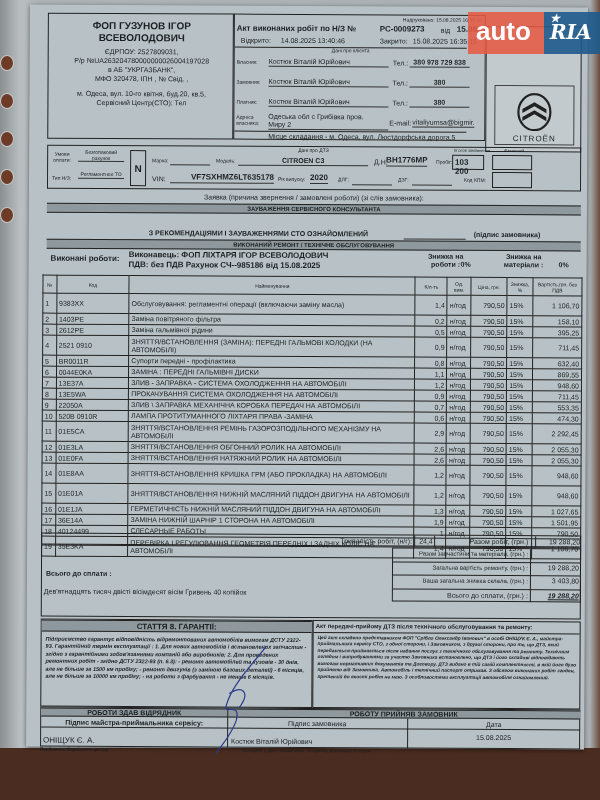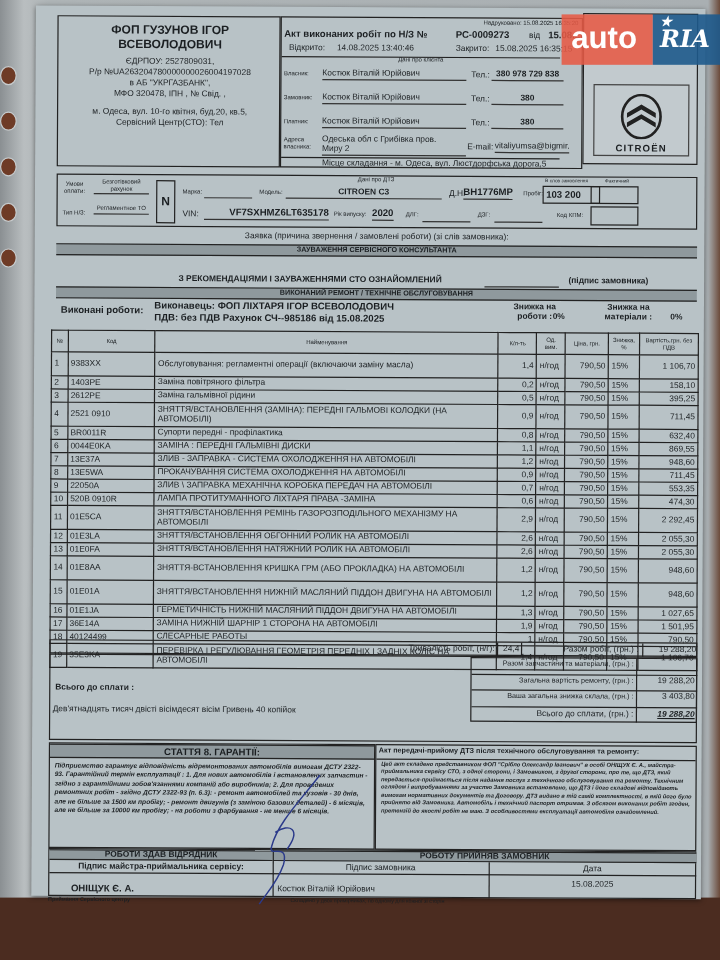--- a/index.html
+++ b/index.html
@@ -115,21 +115,21 @@
 
     <div class="t tiny" style="left:2px;top:100px;width:28px;white-space:normal;">Адреса власника:</div>
     <div class="t sm" style="left:34px;top:98px;">Одеська обл  с Грибівка пров.</div>
     <div class="t sm uline" style="left:34px;top:106px;width:120px;">Миру 2</div>
     <div class="t sm" style="left:155px;top:104px;">E-mail:</div>
     <div class="t sm uline" style="left:178px;top:103px;width:62px;overflow:hidden;">vitaliyumsa@bigmir.net</div>
     <div class="hline" style="left:0;top:116px;width:232px;"></div>
     <div class="t sm" style="left:34px;top:118px;">Місце складання - м. Одеса, вул. Люстдорфська дорога,5</div>
   </div>
 
-  <div class="logo-box" style="left:456px;top:4px;width:96px;height:126px;font-weight:bold;">
+  <div class="logo-box" style="left:456px;top:19px;width:96px;height:126px;">
     <div class="frame" style="left:8px;top:58px;width:80px;height:60px;border-color:#444;"></div>
     <svg style="position:absolute;left:28px;top:66px;" width="40" height="38" viewBox="0 0 40 38">
       <ellipse cx="20" cy="19" rx="16" ry="18" fill="none" stroke="#222" stroke-width="2.2"></ellipse>
       <path d="M8 16 L20 9 L32 16 L32 20 L20 13 L8 20 Z" fill="#222"></path>
       <path d="M8 24 L20 17 L32 24 L32 28 L20 21 L8 28 Z" fill="#222"></path>
     </svg>
     <div class="t md center" style="left:0;top:108px;width:96px;letter-spacing:1px;">CITROËN</div>
   </div>
 
   <div class="frame" style="left:18px;top:140px;width:534px;height:44px;">
@@ -141,21 +141,21 @@
     <div class="t tiny" style="left:104px;top:12px;">Марка:</div>
     <div class="t sm uline" style="left:122px;top:10px;width:40px;height:9px;"></div>
     <div class="t tiny" style="left:168px;top:12px;">Модель:</div>
     <div class="t tiny center" style="left:250px;top:1px;">Дані про ДТЗ</div>
     <div class="t bold sm uline center" style="left:190px;top:10px;width:130px;">CITROEN C3</div>
     <div class="t sm" style="left:326px;top:11px;">Д.Н.</div>
     <div class="t bold md uline" style="left:338px;top:9px;">BH1776MP</div>
     <div class="t tiny" style="left:388px;top:12px;">Пробіг:</div>
     <div class="t tiny center" style="left:404px;top:1px;width:40px;font-size:4px;">В слов замовлення</div>
     <div class="t tiny center" style="left:446px;top:1px;width:40px;font-size:4px;">Фактичний</div>
-    <div class="frame bold md" style="left:404px;top:7px;width:48px;height:15px;padding:2px;">103 200</div>
+    <div class="frame bold md" style="left:404px;top:7px;width:32px;height:15px;padding:2px;">103 200</div>
     <div class="frame" style="left:444px;top:7px;width:40px;height:15px;"></div>
     <div class="t sm" style="left:104px;top:29px;">VIN:</div>
     <div class="t bold md uline" style="left:122px;top:27px;width:104px;text-align:right;">VF7SXHMZ6LT635178</div>
     <div class="t tiny" style="left:230px;top:30px;">Рік випуску:</div>
     <div class="t bold md uline" style="left:262px;top:27px;">2020</div>
     <div class="t tiny" style="left:290px;top:30px;">ДЛГ:</div>
     <div class="t uline" style="left:304px;top:27px;width:40px;height:11px;"></div>
     <div class="t tiny" style="left:350px;top:30px;">ДЗГ:</div>
     <div class="t uline" style="left:364px;top:27px;width:40px;height:11px;"></div>
     <div class="t tiny" style="left:416px;top:30px;">Код КПМ:</div>
@@ -426,21 +426,21 @@
 
   <div class="frame" style="left:14px;top:702px;width:540px;height:40px;">
     <div class="band bold sm center" style="left:0;top:0;width:186px;height:9px;line-height:8px;">РОБОТИ ЗДАВ ВІДРЯДНИК</div>
     <div class="band bold sm center" style="left:186px;top:0;width:353px;height:9px;line-height:8px;">РОБОТУ ПРИЙНЯВ ЗАМОВНИК</div>
     <div class="t bold sm center" style="left:0;top:11px;width:186px;">Підпис майстра-приймальника сервісу:</div>
     <div class="t sm center" style="left:186px;top:11px;width:180px;">Підпис замовника</div>
     <div class="t sm center" style="left:366px;top:11px;width:173px;">Дата</div>
     <div class="hline" style="left:0;top:19px;width:539px;"></div>
     <div class="vline" style="left:186px;top:0;height:39px;"></div>
     <div class="vline" style="left:366px;top:9px;height:30px;"></div>
-    <div class="t md" style="left:18px;top:29px;font-weight:bold;">ОНІЩУК Є. А.</div>
+    <div class="t md" style="left:2px;top:29px;">ОНІЩУК Є. А.</div>
     <div class="t sm" style="left:190px;top:29px;">Костюк Віталій Юрійович</div>
     <div class="t sm center" style="left:366px;top:24px;width:173px;">15.08.2025</div>
   </div>
   <div class="t tiny bold" style="left:14px;top:743px;font-size:4.5px;">Приймання Сервісного центру</div>
   <div class="t tiny" style="left:216px;top:743px;font-size:4.5px;">Складено у двох примірниках, по одному для кожної зі сторін</div>
 
   <svg class="signature" viewBox="0 0 80 110">
     <path d="M65 0 C50 20, 30 40, 25 60 C22 70, 40 55, 35 75 C30 90, 20 100, 15 108 M28 48 C40 40, 50 45, 38 62" stroke="#2b3a8a" stroke-width="1.2" fill="none"></path>
   </svg>
 </div>

